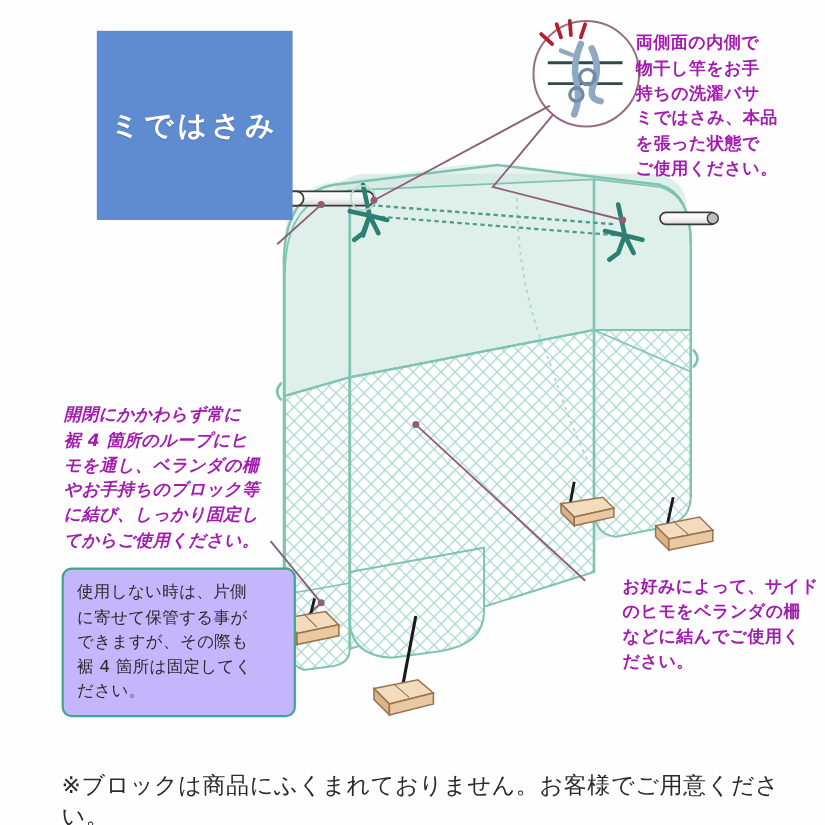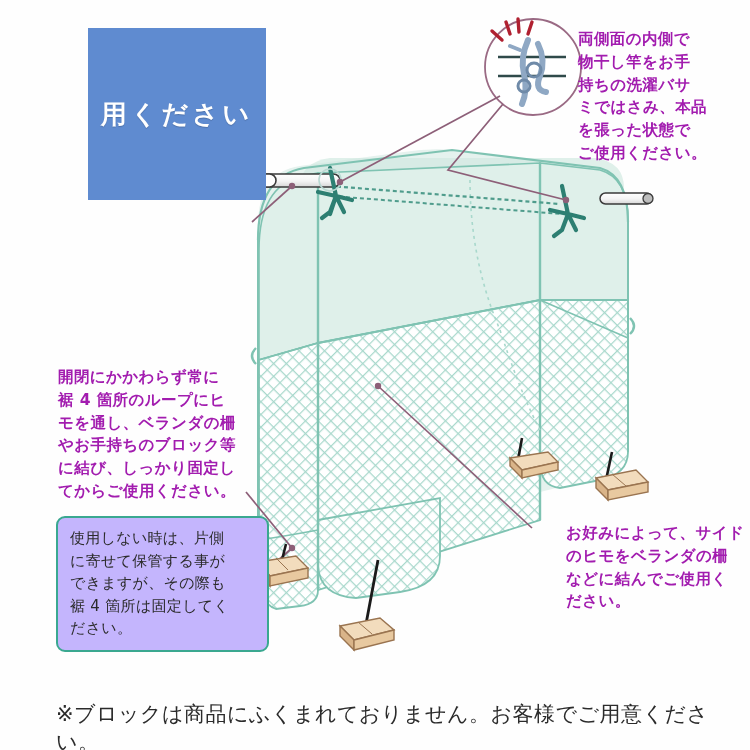--- a/index.html
+++ b/index.html
@@ -47,21 +47,21 @@
     font-size: 15.5px;
     line-height: 1.47;
     letter-spacing: 0.4px;
     font-family: "DejaVu Sans", "Liberation Sans", sans-serif;
     white-space: pre-line;
   }
   .callout.bold { font-weight: bold; }
 
   #callout-pole      { left: 58px;  top: 228px; width: 196px; }
   #callout-clip      { left: 578px; top: 28px;  width: 168px; }
-  #callout-loops     { left: 58px;  top: 366px; width: 202px; }
+  #callout-loops     { left: 58px;  top: 366px; width: 202px; font-style: italic; }
   #callout-side      { left: 532px; top: 522px; width: 210px; margin-left: 34px; }
 
   .boxed {
     position: absolute;
     left: 56px; top: 516px;
     width: 213px;
     box-sizing: border-box;
     border: 2px solid #3aa890;
     border-radius: 9px;
     background: #c4b5fd;
@@ -272,21 +272,21 @@
       </g>
     </g>
 
     <g fill="none" stroke="#7fc3b2" stroke-width="2.4">
       <path d="M256 348 q-8 8 0 16"></path>
       <path d="M630 318 q8 8 0 16"></path>
     </g>
   </svg>
 
   <div class="title-box">
-    <span class="title-text">用ください</span>
+    <span class="title-text">ミではさみ</span>
   </div>
 
   <div class="callout bold" id="callout-clip">両側面の内側で
 物干し竿をお手
 持ちの洗濯バサ
 ミではさみ、本品
 を張った状態で
 ご使用ください。</div>
 
 

